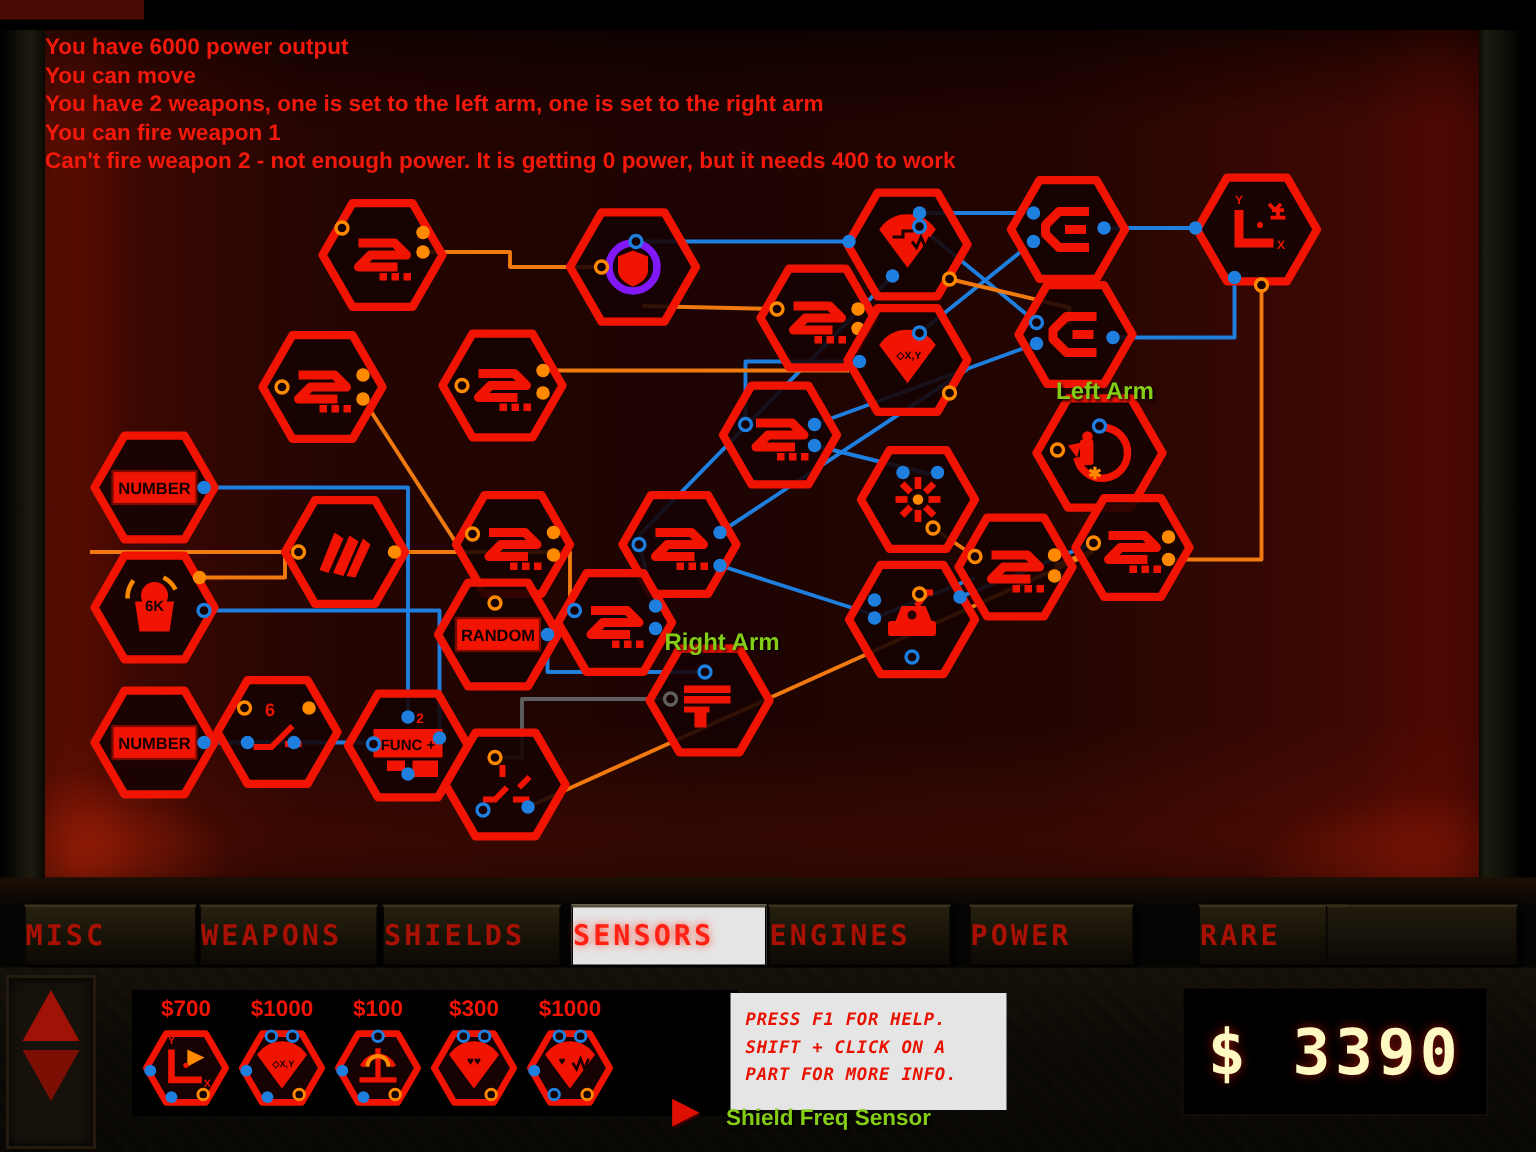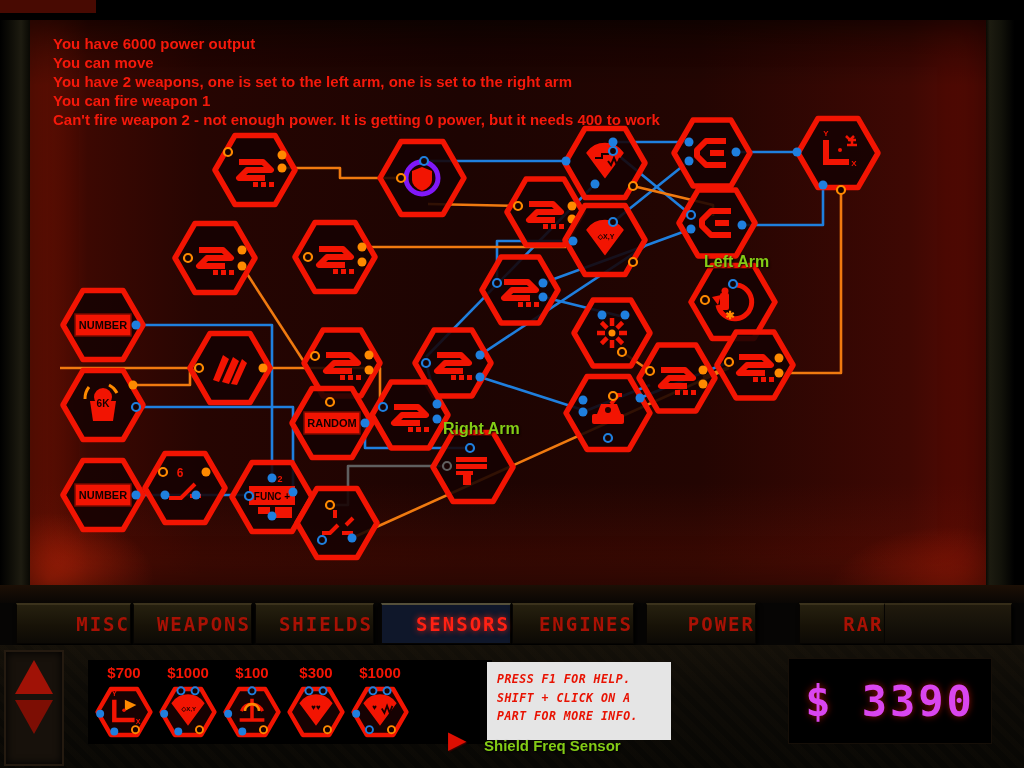--- a/index.html
+++ b/index.html
@@ -13,39 +13,39 @@
   #bezel-top{position:absolute;left:0;top:0;width:1024px;height:20px;background:#000;}
   #bezel-top-red{position:absolute;left:0;top:0;width:96px;height:13px;background:#480a02;}
   
   #screen{position:absolute;left:30px;top:18px;width:956px;height:567px;
     background:
       radial-gradient(150px 95px at 2% 99%, rgba(225,45,10,.6), rgba(0,0,0,0) 70%),
       radial-gradient(170px 100px at 96% 102%, rgba(200,35,8,.55), rgba(0,0,0,0) 70%),
       linear-gradient(180deg, rgba(0,0,0,.4) 0%, rgba(0,0,0,0) 12%, rgba(0,0,0,0) 82%, rgba(140,25,6,.28) 100%),
       linear-gradient(90deg,#701103 0%,#3c0802 6%,#260502 18%,#1d0402 45%,#230502 70%,#3e0803 92%,#5b0a03 100%);
     box-shadow:inset 0 0 40px rgba(0,0,0,.6);}
-  #status{position:absolute;left:30px;top:34px;color:#f5190b;font-weight:bold;
-    font-size:15px;line-height:19px;white-space:pre;padding-left:23px;}
+  #status{position:absolute;left:30px;top:22px;color:#f5190b;font-weight:bold;
+    font-size:15px;line-height:19px;white-space:pre;}
   #leave-hint{position:absolute;left:660px;top:22px;color:#2e7ece;font-weight:bold;
     font-family:"DejaVu Sans Mono",monospace;font-size:16px;letter-spacing:1px;
     text-shadow:1px 1px 0 #0a2a50;}
   #grid-svg{position:absolute;left:0;top:0;width:1024px;height:768px;}
   .arm-label{position:absolute;color:#84cc16;font-weight:bold;font-size:16px;
     text-shadow:1px 1px 2px #000;}
   
   #machinery{position:absolute;left:0;top:585px;width:1024px;height:18px;
     background:linear-gradient(180deg,#1c0f05,#090604);}
   
   #tabstrip{position:absolute;left:0;top:603px;width:1024px;height:42px;background:#060504;}
   .tab{position:absolute;top:0;height:38px;
     background:linear-gradient(180deg,#26200f 0%,#171207 55%,#0c0905 100%);
     border:1px solid #060402;border-top:2px solid #3b321c;box-shadow:2px 3px 4px #000;
     color:#a81104;font-family:"DejaVu Sans Mono",monospace;font-weight:bold;font-size:19px;
-    letter-spacing:2px;text-align:right;line-height:38px;cursor:pointer;}
-  .tab.active{background:#0f172a;color:#ff2114;border-top:2px solid #55503a;
+    letter-spacing:2px;text-align:left;line-height:38px;cursor:pointer;}
+  .tab.active{background:#e5e5e5;color:#ff2114;border-top:2px solid #55503a;
     text-shadow:0 0 6px rgba(255,40,20,.8);}
   #tab-misc{left:16px;width:113px;}
   #tab-weapons{left:133px;width:117px;}
   #tab-shields{left:255px;width:117px;}
   #tab-sensors{left:381px;width:128px;}
   #tab-engines{left:512px;width:120px;}
   #tab-power{left:646px;width:108px;}
   #tab-rare{left:799px;width:97px;}
   .tab-blank{position:absolute;top:0;left:884px;width:126px;height:38px;
     background:linear-gradient(180deg,#201a0d,#0c0905);border:1px solid #060402;
@@ -64,21 +64,21 @@
   #shop-panel{position:absolute;left:88px;top:660px;width:398px;height:82px;background:#000;
     display:flex;padding:2px 2px 0 4px;}
   .shop-item{width:64px;text-align:center;cursor:pointer;}
   .shop-price{color:#f41404;font-weight:bold;font-size:15px;height:18px;margin-top:2px;}
   .shop-hex{width:64px;height:60px;display:block;}
   #help-panel{position:absolute;left:487px;top:662px;width:184px;height:78px;background:#e5e5e5;
     color:#e81202;font-family:"DejaVu Sans Mono",monospace;font-weight:bold;font-size:11.5px;
     line-height:1.62;padding:8px 0 0 10px;box-sizing:border-box;letter-spacing:.5px;font-style:italic;}
   #money-panel{position:absolute;left:788px;top:658px;width:202px;height:84px;background:#000;
     border:1px solid #160f08;display:flex;align-items:center;justify-content:center;}
-  #money-value{color:#d946ef;font-family:"DejaVu Sans Mono",monospace;font-weight:bold;
+  #money-value{color:#fef9c3;font-family:"DejaVu Sans Mono",monospace;font-weight:bold;
     font-size:42px;letter-spacing:3px;text-shadow:0 0 7px rgba(255,30,10,.55);}
   #cursor{position:absolute;left:448px;top:726px;color:#dd0f02;font-size:24px;z-index:50;
     text-shadow:1px 1px 1px #400;}
   #tooltip{position:absolute;left:484px;top:737px;color:#84cc16;font-weight:bold;font-size:15px;
     text-shadow:1px 1px 2px #000;z-index:50;}
 </style>
 </head>
 <body>
 
 <div id="stage">

